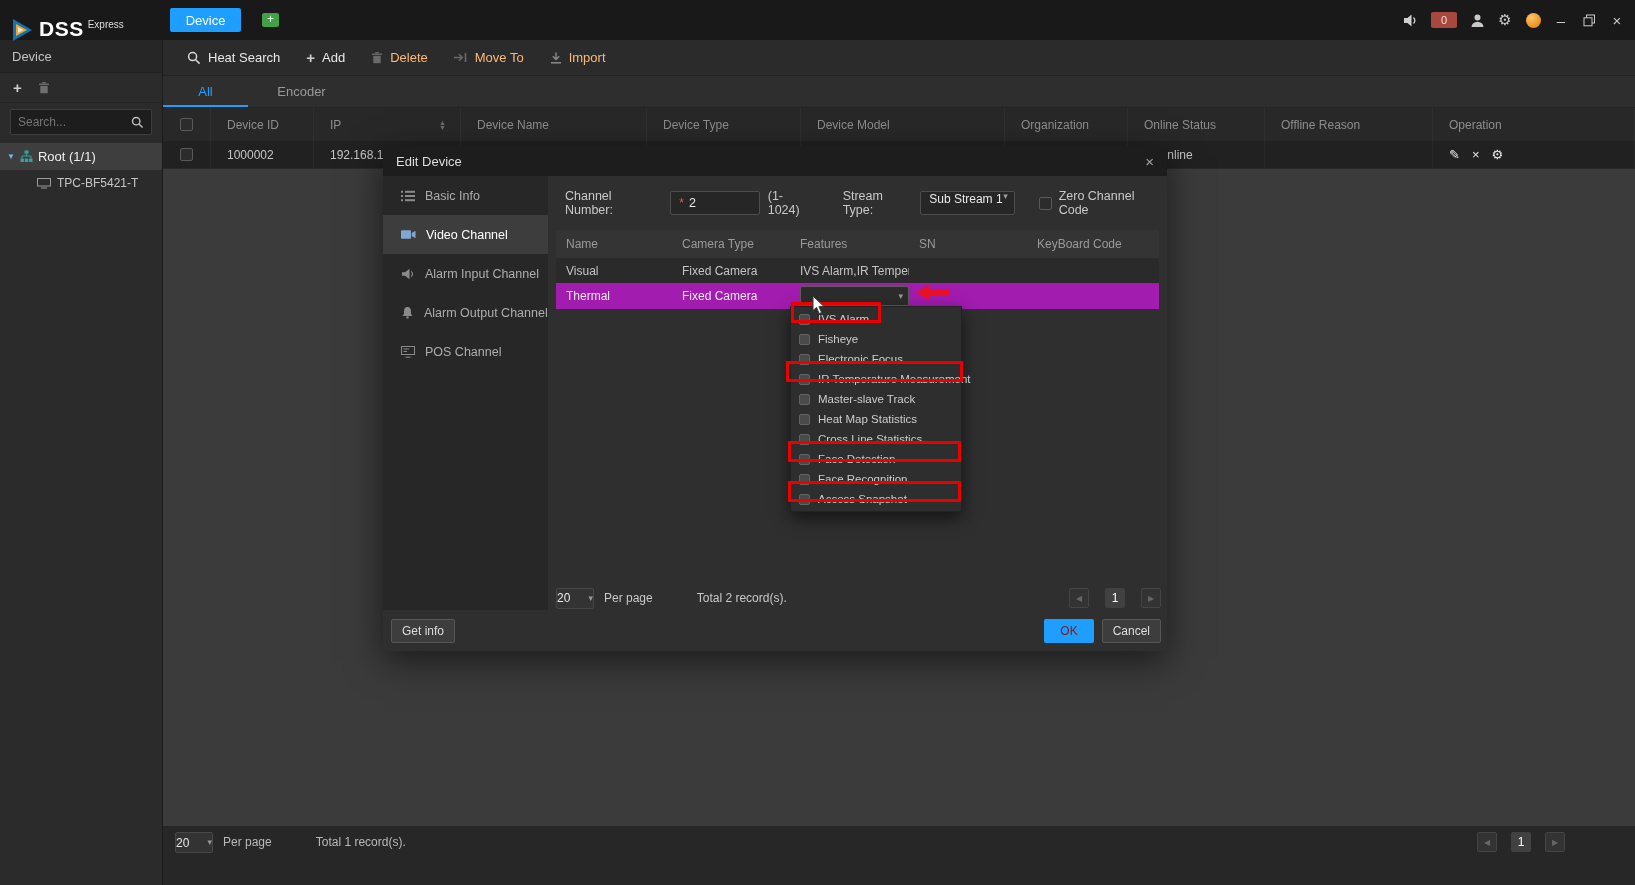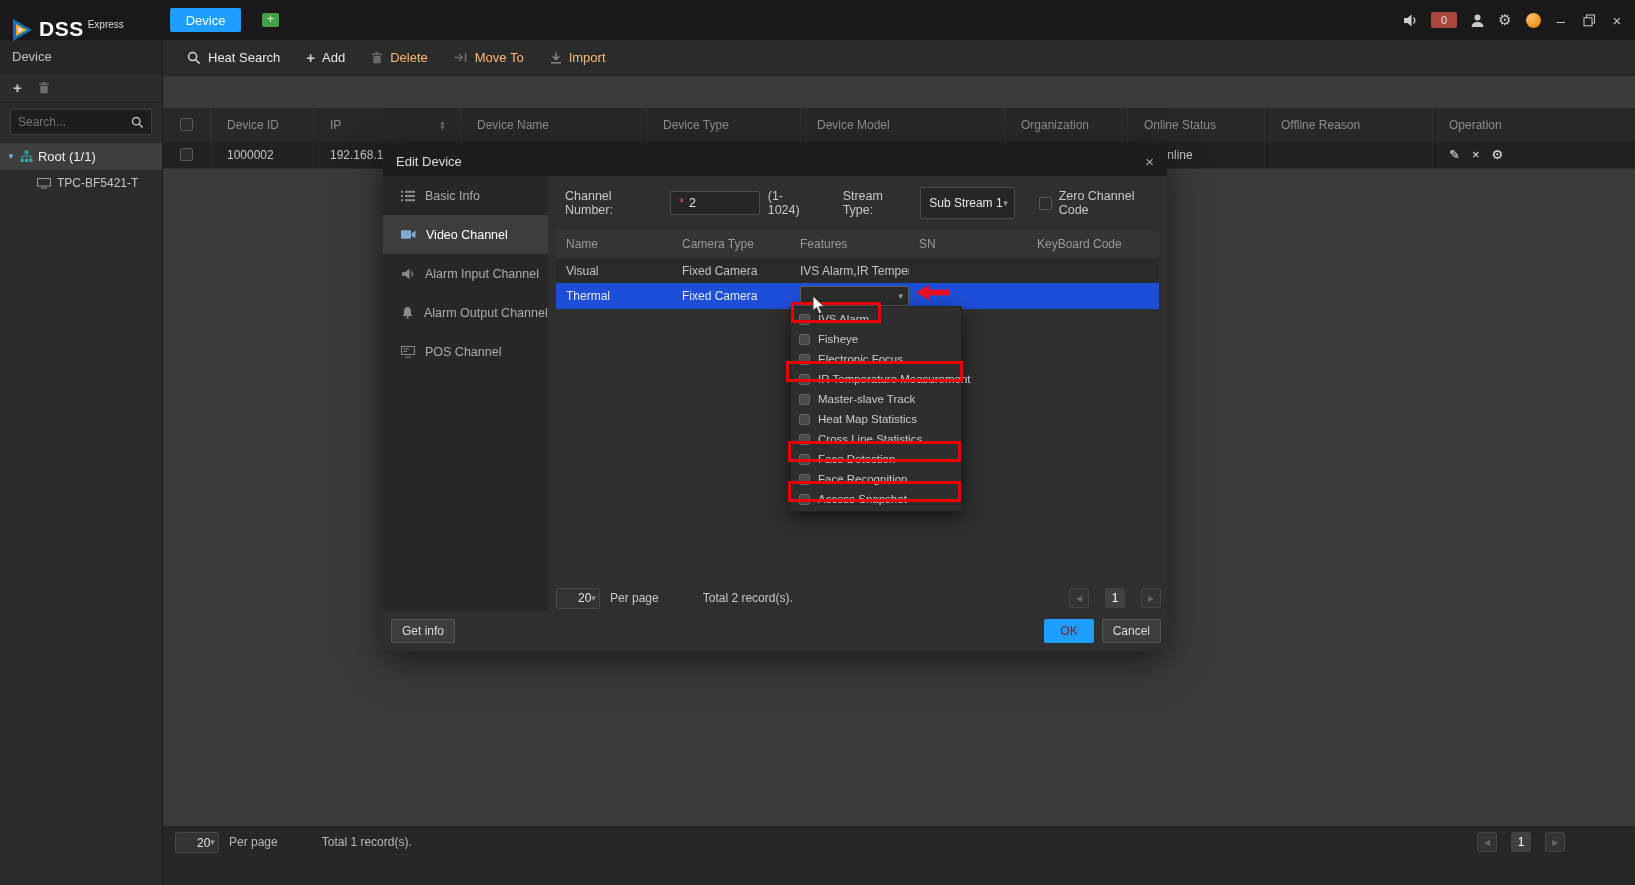--- a/index.html
+++ b/index.html
@@ -47,21 +47,21 @@
   .c0{width:48px;justify-content:center;padding-left:0}
   .c1{width:103px}.c2{width:147px}.c3{width:186px}.c4{width:154px}.c5{width:204px}
   .c6{width:123px}.c7{width:137px}.c8{width:168px}.c9{flex:1}
   .sort{display:flex;flex-direction:column;margin-left:auto;margin-right:14px;font-size:7px;color:#6d6d6d;line-height:5px;cursor:pointer}
   .cb{width:13px;height:13px;background:#2c2c2c;border:1px solid #5a5a5a;border-radius:2px;flex:none;cursor:pointer}
   .ops{display:flex;gap:12px;color:#e8e8e8;font-size:13px}
   .ops span{cursor:pointer}
 
   
   .bottom-bar{position:absolute;left:163px;top:826px;width:1472px;height:59px;background:#272727;display:flex;align-items:flex-start;padding:6px 0 0 12px;font-size:12px;color:#b9b9b9}
-  .psize{width:38px;height:21px;background:#333;border:1px solid #474747;border-radius:2px;display:flex;align-items:center;justify-content:space-between;padding:0 21px;color:#e6e6e6;cursor:pointer}
+  .psize{width:38px;height:21px;background:#333;border:1px solid #474747;border-radius:2px;display:flex;align-items:center;justify-content:space-between;padding:0 0;color:#e6e6e6;cursor:pointer}
   .chev{font-size:9px;color:#9a9a9a;line-height:1}
   .bb-label{margin-left:10px;line-height:21px}
   .bb-total{margin-left:44px;line-height:21px}
   .pager{display:flex;align-items:center;gap:14px;margin-left:auto;margin-right:70px}
   .pg-btn{width:20px;height:20px;background:#333;border:1px solid #454545;border-radius:2px;display:flex;align-items:center;justify-content:center;font-size:8px;color:#666;cursor:pointer}
   .pg-cur{width:20px;height:20px;background:#414141;border-radius:2px;display:flex;align-items:center;justify-content:center;font-size:12px;color:#fff;cursor:pointer}
 
   
   .modal{position:absolute;left:383px;top:146px;width:784px;height:505px;background:#2f2f2f;box-shadow:0 10px 34px rgba(0,0,0,.55);z-index:10}
   .modal-title{height:30px;background:#1d1d1d;display:flex;align-items:center;padding:0 13px;color:#ddd;font-size:13px}
@@ -70,28 +70,28 @@
   .modal-nav{width:165px;background:#272727;flex:none}
   .mnav-item{height:39px;display:flex;align-items:center;gap:10px;padding-left:18px;color:#adadad;font-size:12.5px;cursor:pointer}
   .mnav-item.selected{background:#3d3d3d;color:#fff}
   .modal-content{flex:1;position:relative;background:#2f2f2f;overflow:hidden}
 
   .form-row{position:absolute;left:17px;top:15px;height:24px;display:flex;align-items:center;font-size:12.5px;color:#c9c9c9}
   .num-input{margin-left:8px;width:90px;height:24px;background:#262626;border:1px solid #4d4d4d;border-radius:2px;display:flex;align-items:center;padding-left:8px;color:#e8e8e8;cursor:text}
   .req{color:#e05a50;margin-right:5px;font-size:12px}
   .range-hint{margin-left:8px}
   .lbl2{margin-left:28px}
-  .stream-select{margin-left:4px;width:95px;height:32px;background:#262626;border:1px solid #4d4d4d;border-radius:2px;display:flex;align-items:center;justify-content:space-between;padding:0 6px 0 8px;color:#e8e8e8;font-size:12px;cursor:pointer}
+  .stream-select{margin-left:4px;width:95px;height:24px;background:#262626;border:1px solid #4d4d4d;border-radius:2px;display:flex;justify-content:space-between;padding:0 6px 0 8px;color:#e8e8e8;font-size:12px;cursor:pointer}
   .zcc-cb{margin-left:24px}
   .zcc-lbl{margin-left:7px}
 
   .chan-table{position:absolute;left:8px;top:54px;width:603px;font-size:12px}
   .ct-head{height:28px;background:#343434;display:flex;align-items:center;color:#9a9a9a}
   .ct-row1{height:25px;background:#2a2a2a;display:flex;align-items:center;color:#c4c4c4}
-  .ct-row2{height:26px;background:#1d4ed8;display:flex;align-items:flex-start;color:#e8e8e8}
+  .ct-row2{height:26px;background:#a21caf;display:flex;align-items:flex-start;color:#e8e8e8}
   .mcell{height:100%;display:flex;align-items:center;padding-left:10px;overflow:hidden;white-space:nowrap}
   .m0{width:116px}.m1{width:118px}.m2{width:119px}.m3{width:118px}.m4{flex:1}
   .feat-select{width:112px;height:20px;background:#2c2c2c;border:1px solid #5c5c5c;border-radius:2px;display:flex;align-items:center;justify-content:space-between;padding:0 5px;cursor:pointer}
 
   .dd-panel{position:absolute;left:242px;top:130px;width:172px;background:#2e2e2e;border:1px solid #222;box-shadow:0 6px 16px rgba(0,0,0,.6);padding:2px 0;z-index:12}
   .dd-item{height:20px;display:flex;align-items:center;gap:8px;padding-left:8px;cursor:pointer}
   .dd-item .cb{width:11px;height:11px;background:#4a4a4a;border:1px solid #636363}
   .dd-label{font-size:11.5px;color:#cdcdcd;white-space:nowrap}
 
   .mpager-row{position:absolute;left:8px;right:6px;top:411px;height:22px;display:flex;align-items:center;font-size:12px;color:#c9c9c9}
@@ -243,20 +243,24 @@
       <span class="ic">
         <svg width="12" height="12" viewBox="0 0 12 12">
             <path d="M6,0.5 V7 M2.8,4.2 L6,7.4 L9.2,4.2" fill="none" stroke="#8a8a8a" stroke-width="1.4"></path>
             <line x1="1" y1="10.8" x2="11" y2="10.8" stroke="#8a8a8a" stroke-width="1.5"></line>
           </svg>
       </span>
       <span>Import</span>
     </div>
   </div>
 
+  <div class="view-tabs">
+    <div class="view-tab active" style="width:85px">All</div>
+    <div class="view-tab" style="width:107px">Encoder</div>
+  </div>
 
   <div class="grid-header">
     <div class="cell c0">
         <span class="cb"></span>
       </div>
     <div class="cell c1">Device ID</div>
     <div class="cell c2">
       <span>IP</span>
       <span class="sort">
         <span>▲</span>

